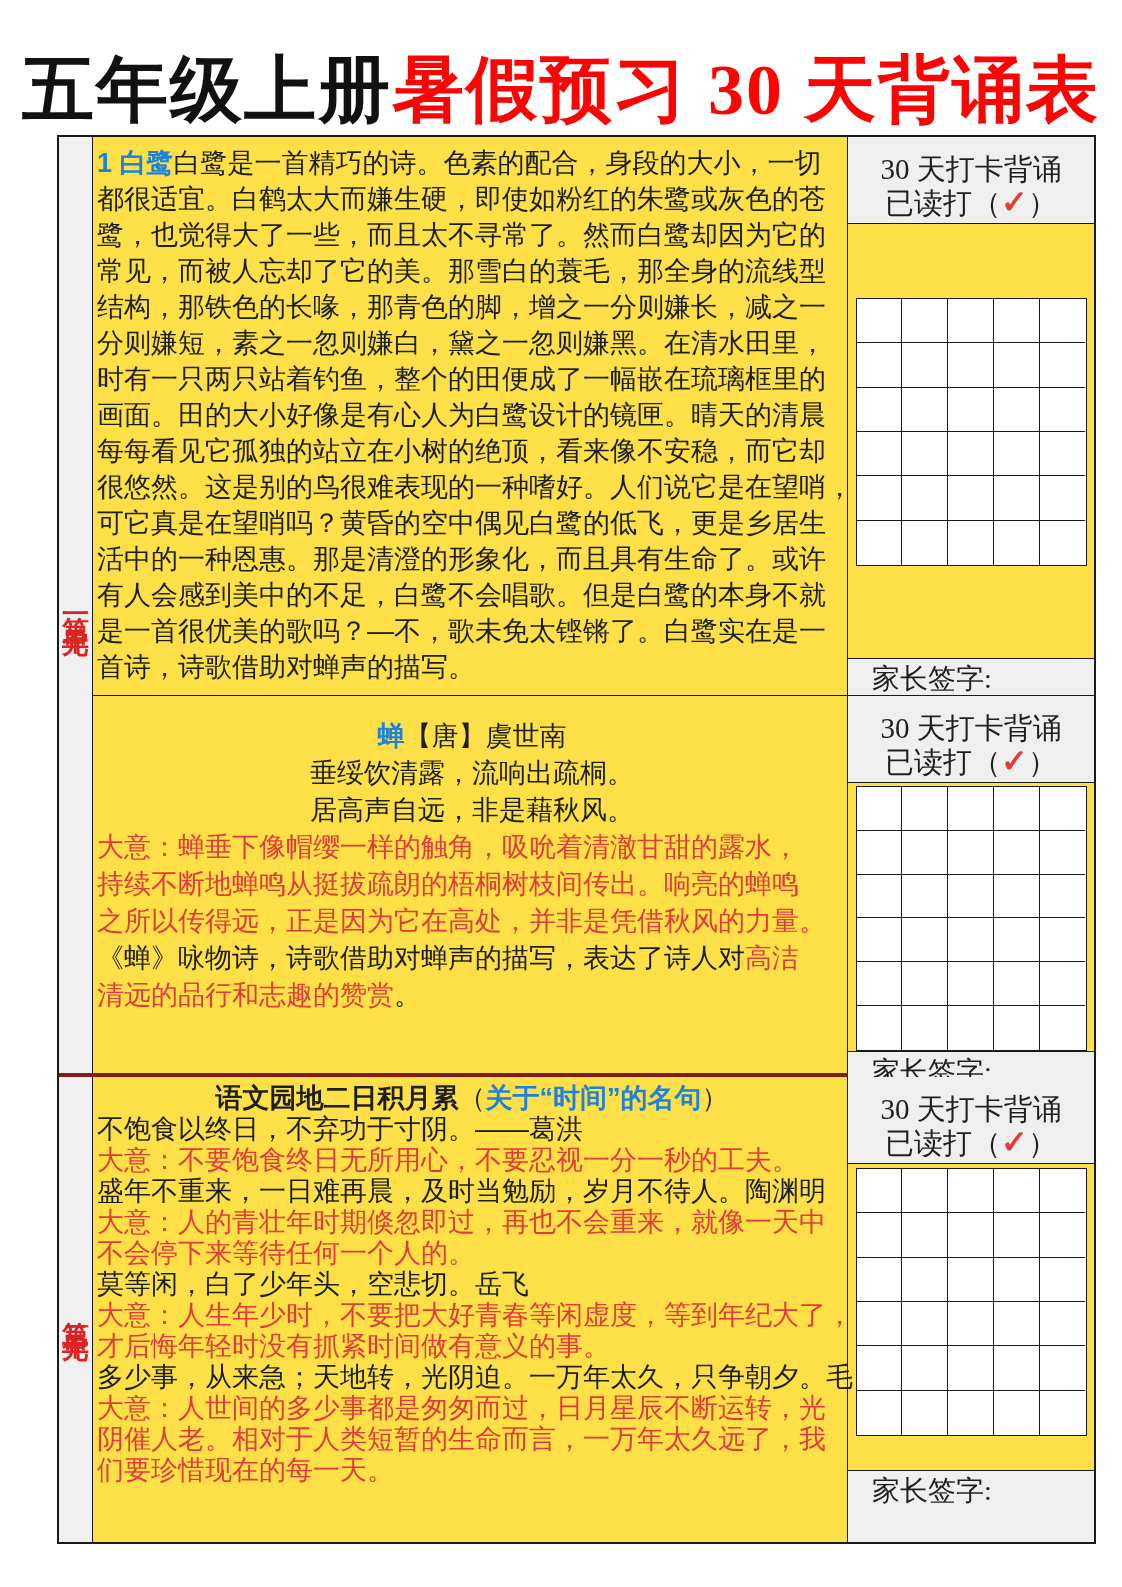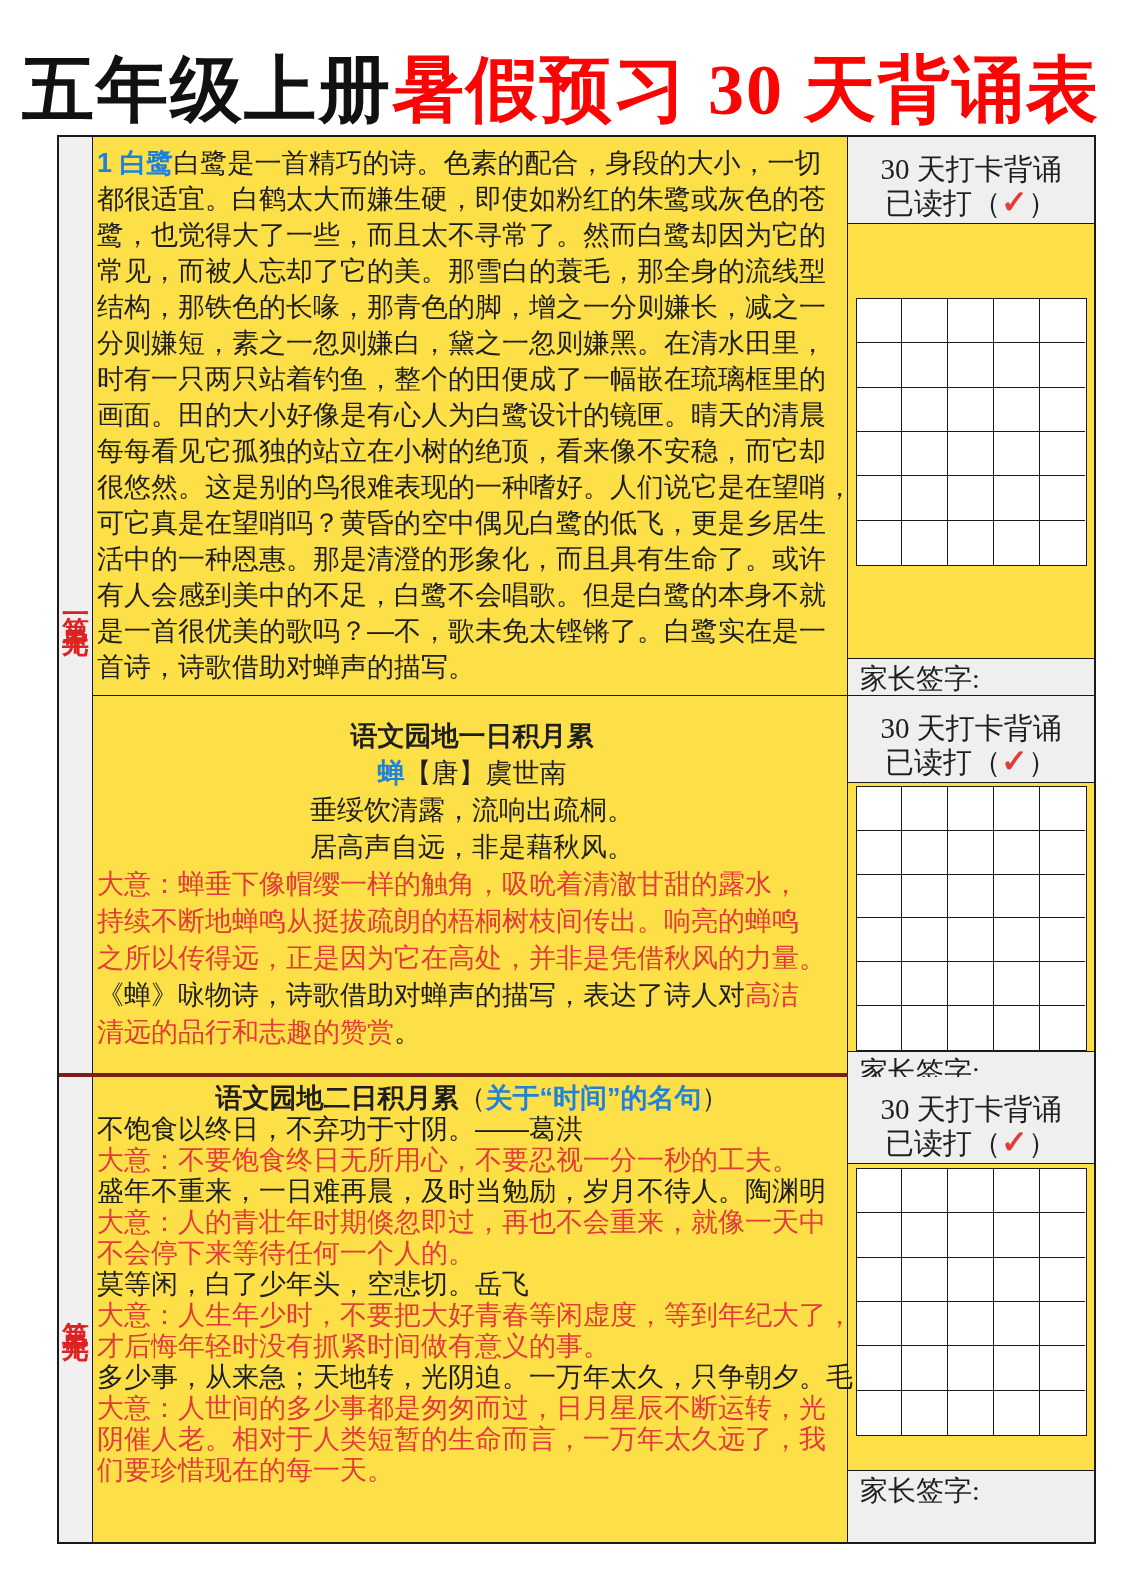--- a/index.html
+++ b/index.html
@@ -53,21 +53,21 @@
   .row-c .ck-body{padding-top:4px;}
   .check-grid{display:grid;width:229px;margin:0 auto;border:1px solid #1a1a1a;background:#fff;}
   .row-a .check-grid{height:266px;}
   .row-b .check-grid{height:263px;}
   .row-c .check-grid{height:266px;}
   .cell{border-right:1px solid #1a1a1a;border-bottom:1px solid #1a1a1a;}
   .cell:nth-child(5n){border-right:none;}
   .cell:nth-last-child(-n+5){border-bottom:none;}
   .signature{margin-top:auto;background:#efefef;border-top:1.5px solid #1a1a1a;
              font-family:"Liberation Serif",serif;font-size:28px;
-             padding:1px 0 3px 12px;box-sizing:border-box;}
+             padding:1px 0 3px 24px;box-sizing:border-box;}
   .row-a .signature{height:37px;}
   .row-b .signature{height:33px;}
   .row-c .signature{height:72px;}
 </style>
 </head>
 <body>
 
 <div class="page">
 
   <div class="title">
@@ -136,21 +136,20 @@
                   <div class="cell"></div>
                   <div class="cell"></div>
                 </div>
               <div class="signature">家长签字:</div>
             </div>
           </div>
         </div>
 
         <div class="row row-b">
           <div class="content">
-              <div class="tl center"><span class="c-black bold">语文园地一日积月累</span></div>
               <div class="tl center"><span class="c-blue bold">蝉</span><span class="c-black">【唐】虞世南</span></div>
               <div class="tl center"><span class="c-black">垂绥饮清露，流响出疏桐。</span></div>
               <div class="tl center"><span class="c-black">居高声自远，非是藉秋风。</span></div>
               <div class="tl"><span class="c-red">大意：蝉垂下像帽缨一样的触角，吸吮着清澈甘甜的露水，</span></div>
               <div class="tl"><span class="c-red">持续不断地蝉鸣从挺拔疏朗的梧桐树枝间传出。响亮的蝉鸣</span></div>
               <div class="tl"><span class="c-red">之所以传得远，正是因为它在高处，并非是凭借秋风的力量。</span></div>
               <div class="tl"><span class="c-black">《蝉》咏物诗，诗歌借助对蝉声的描写，表达了诗人对</span><span class="c-red">高洁</span></div>
               <div class="tl"><span class="c-red">清远的品行和志趣的赞赏</span><span class="c-black">。</span></div>
             </div>
           <div class="checkin">

